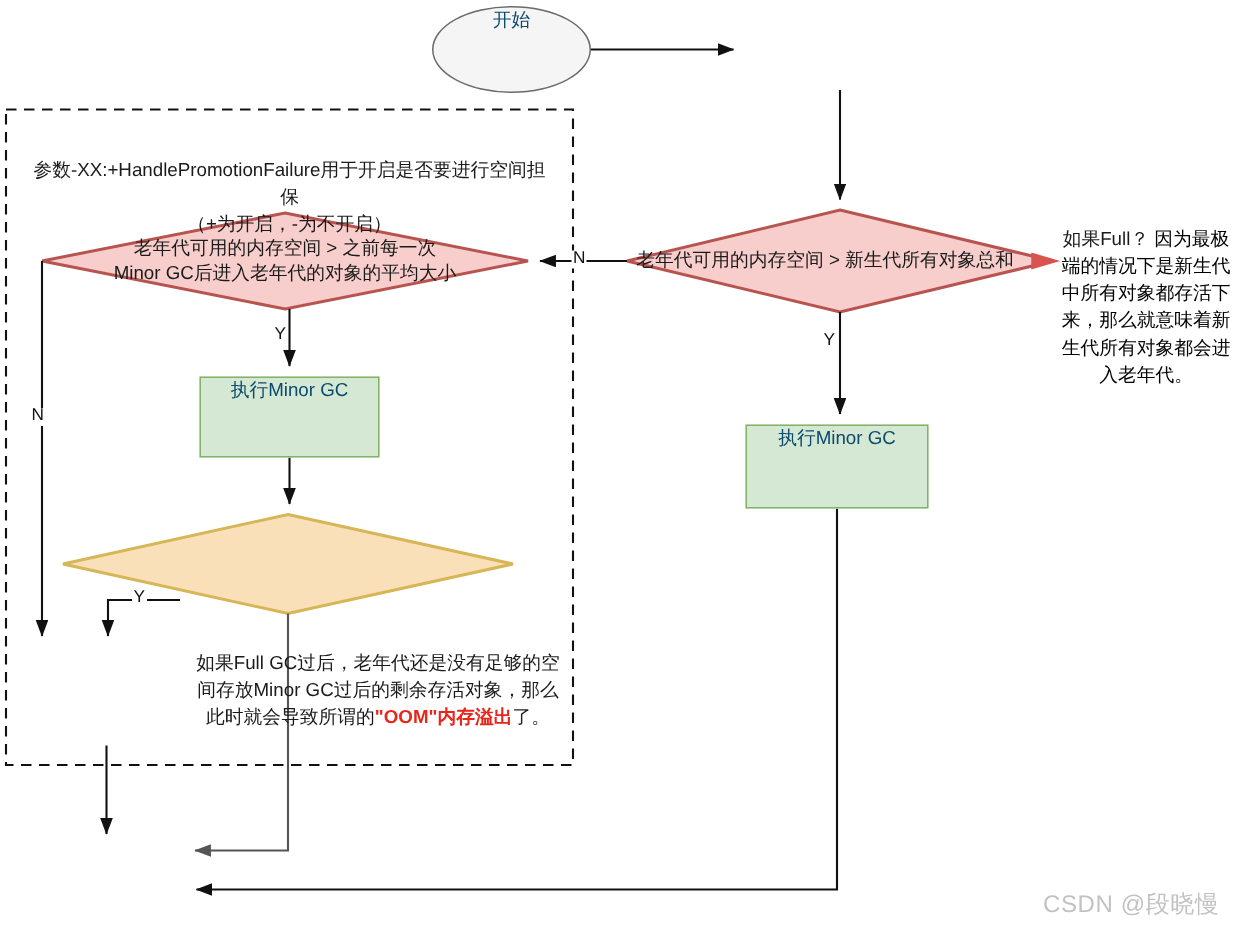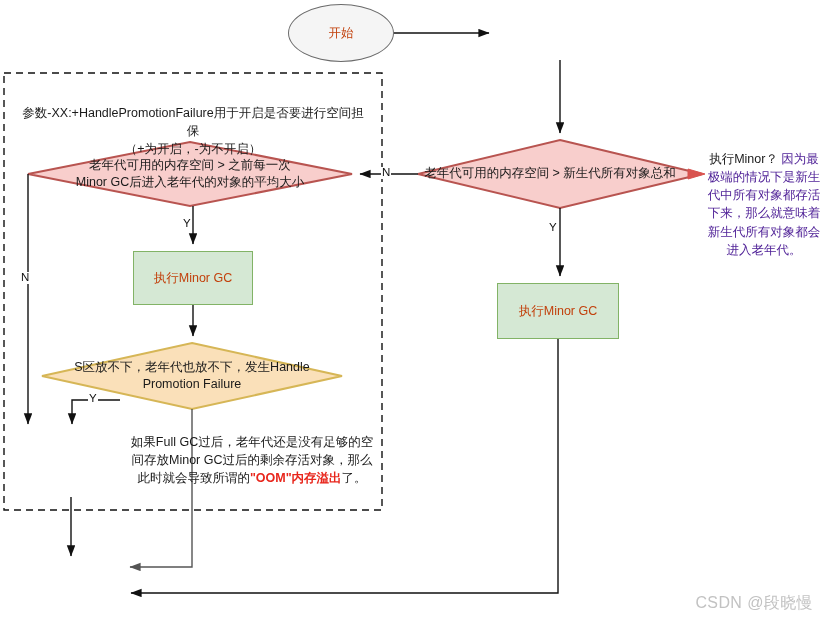--- a/index.html
+++ b/index.html
@@ -15,25 +15,25 @@
     background:#ffffff;
   }
   #wires{
     position:absolute;left:0;top:0;width:827px;height:622px;
     pointer-events:none;
   }
   .node{
     position:absolute;
     box-sizing:border-box;
     display:flex;
-    align-items:center;
+    align-items:flex-start;
     justify-content:center;
     text-align:center;
     font-size:12.5px;
-    color:#c2410c;
+    color:#0c4a6e;
     line-height:1.35;
     white-space:pre-line;
   }
   
   .terminator-start{
     left:288px;top:4px;width:106px;height:58px;
     background:#f5f5f5;
     border:1.6px solid #6b6b6b;
     border-radius:50%;
   }
@@ -83,21 +83,21 @@
     font-size:12.5px;
     color:#1a1a1a;
     line-height:1.42;
     text-align:center;
     white-space:pre-line;
   }
   .note-param{left:18px;top:105px;width:350px;}
   .note-oom{left:128px;top:434px;width:248px;text-align:center;}
   .note-why{left:705px;top:150px;width:118px;text-align:center;line-height:1.45;}
   .red{color:#e8261c;font-weight:bold;}
-  .red-plain{color:#4c1d95;}
+  .red-plain{color:#000000;}
   
   .edge-label{
     position:absolute;
     font-size:11.5px;
     color:#111;
     background:#ffffff;
     padding:0 1px;
     line-height:1;
   }
   
@@ -188,35 +188,31 @@
   </div>
 
   <div class="node proc proc-green-1">
     <span>执行Minor GC</span>
   </div>
 
   <div class="node proc proc-green-2">
     <span>执行Minor GC</span>
   </div>
 
-  <div class="diamond-label dia-3">
-    <span>S区放不下，老年代也放不下，发生Handle
-Promotion Failure</span>
-  </div>
 
 
 
   <div class="edge-label" style="left:381px;top:167px;">N</div>
   <div class="edge-label" style="left:548px;top:222px;">Y</div>
   <div class="edge-label" style="left:182px;top:218px;">Y</div>
   <div class="edge-label" style="left:20px;top:272px;">N</div>
   <div class="edge-label" style="left:88px;top:393px;">Y</div>
 
   <div class="note note-oom"><span>如果Full GC过后，老年代还是没有足够的空间存放Minor GC过后的剩余存活对象，那么此时就会导致所谓的</span><span class="red">"OOM"内存溢出</span><span>了。</span></div>
 
   <div class="note note-param">参数-XX:+HandlePromotionFailure用于开启是否要进行空间担保
 （+为开启，-为不开启）</div>
 
-  <div class="note note-why"><span>执行Minor？ </span><span class="red-plain">因为最极端的情况下是新生代中所有对象都存活下来，那么就意味着新生代所有对象都会进入老年代。</span></div>
+  <div class="note note-why"><span>如果Full？ </span><span class="red-plain">因为最极端的情况下是新生代中所有对象都存活下来，那么就意味着新生代所有对象都会进入老年代。</span></div>
 
   <div class="watermark">CSDN @段晓慢</div>
 
 </div>
 
 </body></html>

